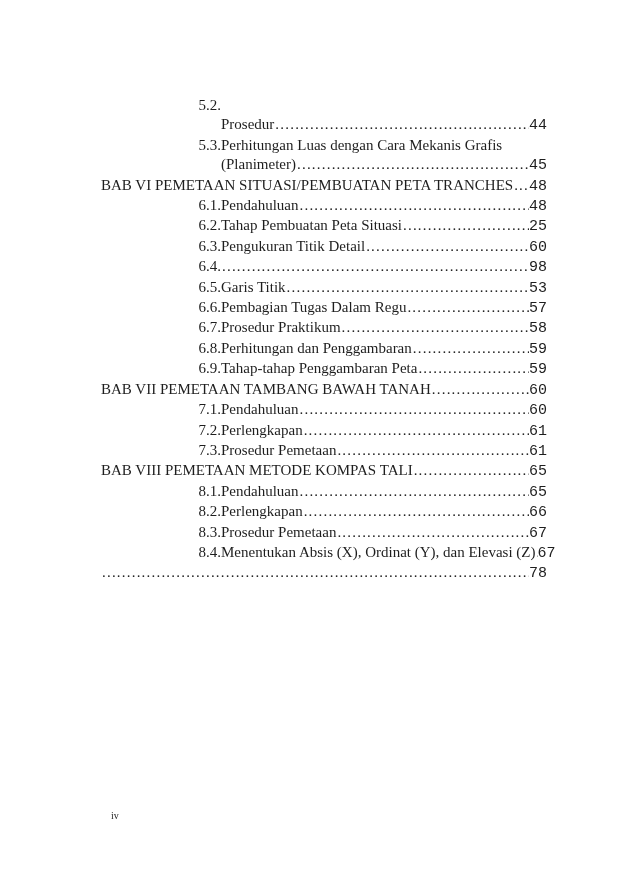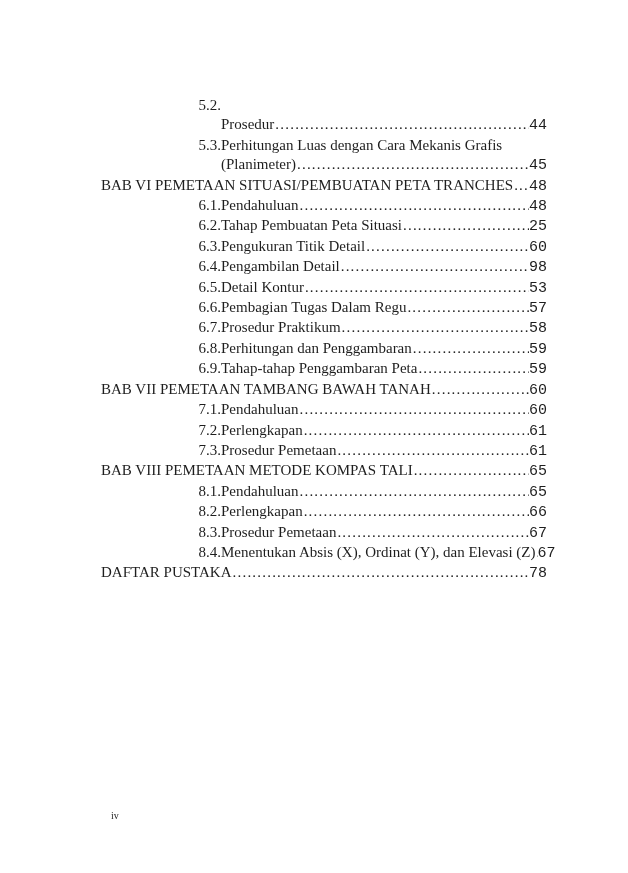--- a/index.html
+++ b/index.html
@@ -96,27 +96,26 @@
     <span class="pagenum">25</span>
   </div>
       <div class="toc-row sub">
     <span class="num">6.3.</span>
     <span class="title">Pengukuran Titik Detail</span>
     <span class="leader"></span>
     <span class="pagenum">60</span>
   </div>
       <div class="toc-row sub">
     <span class="num">6.4.</span>
-    <span class="title">Pengambilan Detail</span>
     <span class="leader"></span>
     <span class="pagenum">98</span>
   </div>
       <div class="toc-row sub">
     <span class="num">6.5.</span>
-    <span class="title">Detail Kontur</span>
+    <span class="title">Garis Titik</span>
     <span class="leader"></span>
     <span class="pagenum">53</span>
   </div>
       <div class="toc-row sub">
     <span class="num">6.6.</span>
     <span class="title">Pembagian Tugas Dalam Regu</span>
     <span class="leader"></span>
     <span class="pagenum">57</span>
   </div>
       <div class="toc-row sub">
@@ -186,21 +185,20 @@
     <span class="pagenum">67</span>
   </div>
       <div class="toc-row sub">
     <span class="num">8.4.</span>
     <span class="title">Menentukan Absis (X), Ordinat (Y), dan Elevasi (Z)</span>
     <span class="leader"></span>
     <span class="pagenum">67</span>
   </div>
       <div class="toc-row chapter">
 
-    <span class="title">DAFTAR PUSTAKA</span>
     <span class="leader"></span>
     <span class="pagenum">78</span>
   </div>
     </div>
   <div class="footer">
     <span>iv</span>
   </div>
 </div>
 
 </body></html>

